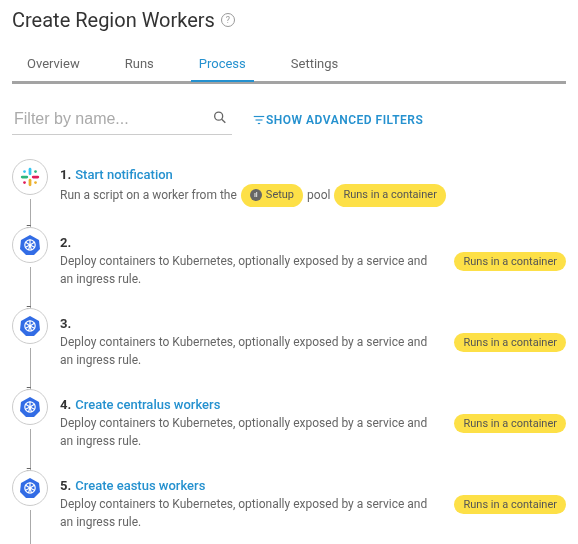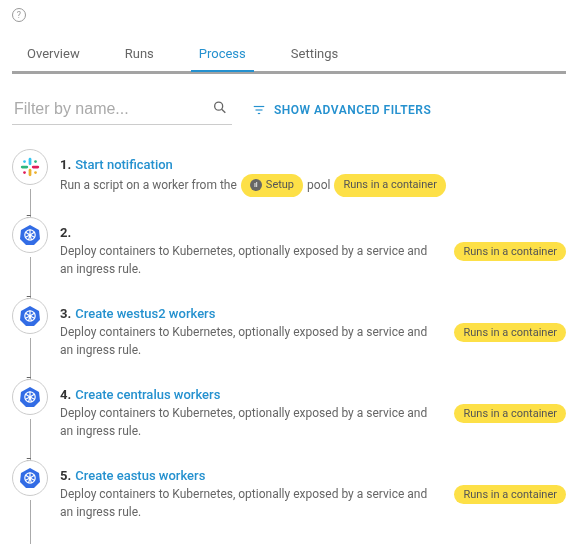--- a/index.html
+++ b/index.html
@@ -11,21 +11,21 @@
   .help-icon { width: 14px; height: 14px; border: 1px solid #999; border-radius: 50%; display: inline-flex; align-items: center; justify-content: center; font-size: 9px; color: #999; cursor: pointer; }
   .tabs { display: flex; border-bottom: 3px solid #a3a3a3; margin-bottom: 20px; align-items: flex-end; }
   .tab { padding: 10px 0; margin: 0 30px 0 15px; font-size: 13px; color: #666; cursor: pointer; position: relative; }
   .tab.active { color: #2591cf; }
   .tab.active::after { content: ""; position: absolute; left: -8px; right: -8px; bottom: -1px; height: 2px; background: #2591cf; }
   .filter-row { display: flex; align-items: center; gap: 20px; margin-bottom: 24px; }
   .filter-input-wrap { position: relative; flex: 0 0 220px; border-bottom: 1px solid #ccc; }
   .filter-input { border: none; outline: none; padding: 6px 28px 6px 2px; width: 100%; font-size: 16px; color: #333; }
   .filter-input::placeholder { color: #aaa; }
   .search-btn { position: absolute; right: 2px; top: 50%; transform: translateY(-50%); background: none; border: none; cursor: pointer; color: #666; padding: 2px; }
-  .adv-filters { display: inline-flex; align-items: center; gap: 8px; color: #2591cf; font-size: 12px; font-weight: 600; letter-spacing: 0.5px; cursor: pointer; text-transform: uppercase; }
+  .adv-filters { display: inline-flex; align-items: center; gap: 0; color: #2591cf; font-size: 12px; font-weight: 600; letter-spacing: 0.5px; cursor: pointer; text-transform: uppercase; }
   .steps { position: relative; padding-left: 48px; }
   .step { position: relative; padding: 8px 0 20px; display: flex; gap: 12px; align-items: flex-start; }
   .step-line-top, .step-line-bottom { position: absolute; left: -30px; width: 1px; background: #aaa; }
   .step-line-top { top: -20px; height: 24px; }
   .step-line-bottom { top: 40px; bottom: -8px; }
   .connector { position: absolute; left: -34px; top: -6px; font-size: 10px; color: #666; }
   .step-node { position: absolute; left: -48px; top: 0; width: 36px; height: 36px; border-radius: 50%; background: #fff; border: 1px solid #ccc; display: flex; align-items: center; justify-content: center; }
   .k8s-icon { width: 24px; height: 24px; display: inline-flex; align-items: center; justify-content: center; }
   .slack-icon { width: 22px; height: 22px; display: inline-flex; align-items: center; justify-content: center; }
   .step-body { flex: 1; min-width: 0; }
@@ -36,20 +36,21 @@
   .pill { background: #fde047; border-radius: 12px; padding: 3px 9px; font-size: 11px; color: #555; display: inline-flex; align-items: center; gap: 4px; white-space: nowrap; }
   .pill-icon { width: 12px; height: 12px; border-radius: 50%; background: #666; display: inline-flex; align-items: center; justify-content: center; font-size: 8px; color: #fff; }
   .step-right { flex: 0 0 auto; align-self: center; }
 </style>
 </head>
 <body>
 <div class="page">
 
 
 <div class="title-row">
+  <h1 class="title">Create Region Workers</h1>
   <span class="help-icon">?</span>
 </div>
 
 <div class="tabs" id="tabs">
       <div class="tab">Overview</div>
       <div class="tab">Runs</div>
       <div class="tab active">Process</div>
       <div class="tab">Settings</div>
     </div>
 
@@ -156,21 +157,20 @@
                 <line x1="12" y1="12" x2="7" y2="14.5"></line>
                 <line x1="12" y1="12" x2="7.2" y2="9"></line>
               </g>
               <circle cx="12" cy="12" r="1.3" fill="#fff"></circle>
             </svg>
           </span>
         </div>
         <div class="step-body">
           <div class="step-title-row">
             <span class="step-num">3.</span>
-            <a class="step-link">Create westus2 workers</a>
           </div>
           <div class="step-desc">
             <span>Deploy containers to Kubernetes, optionally exposed by a service and an ingress rule.</span>
           </div>
         </div>
         <div class="step-right"><span class="pill">Runs in a container</span></div>
       </div>
       <div class="step">
         <div class="step-line-top"></div>
         <div class="connector">=</div>

